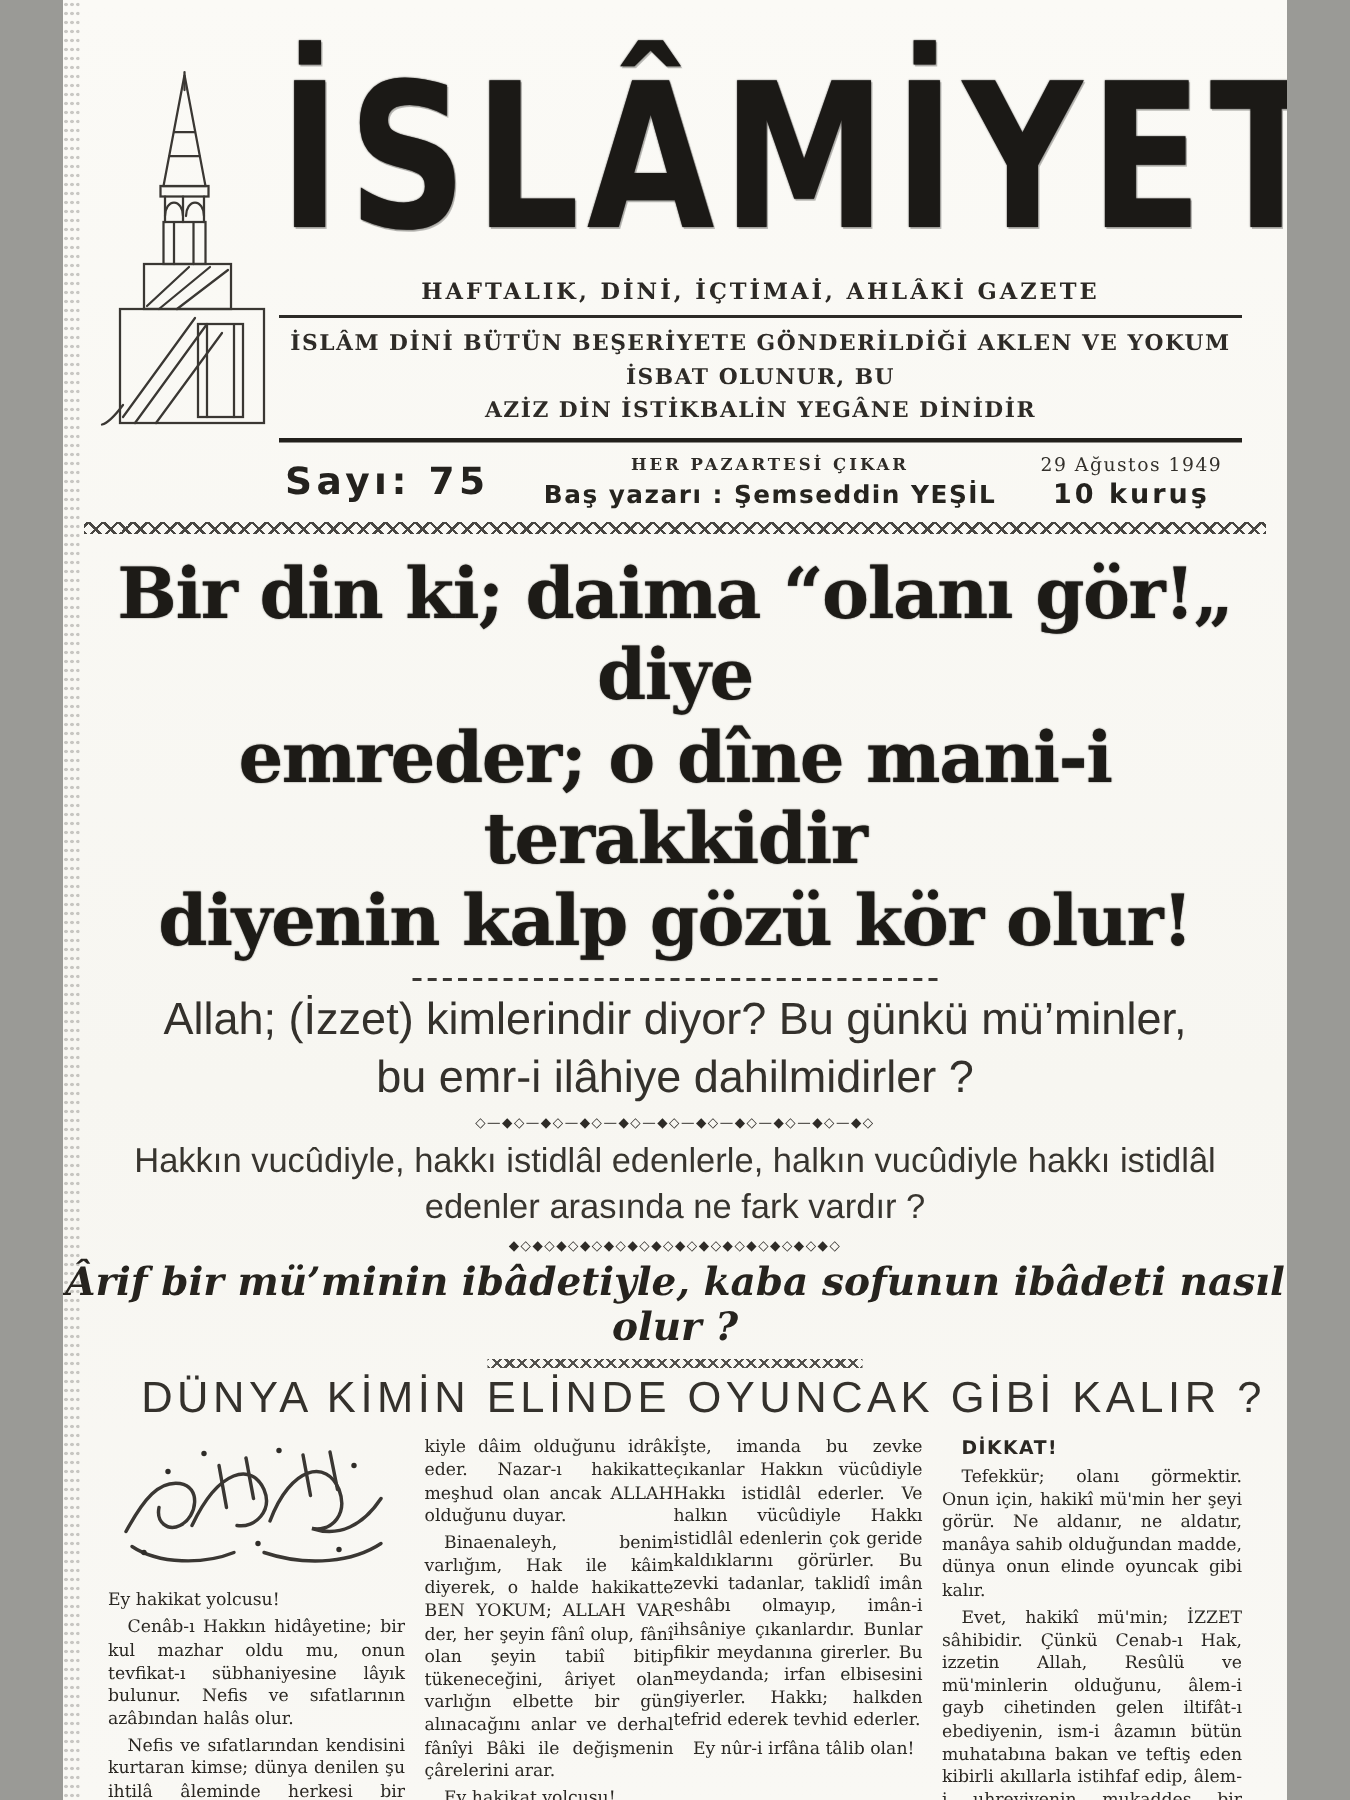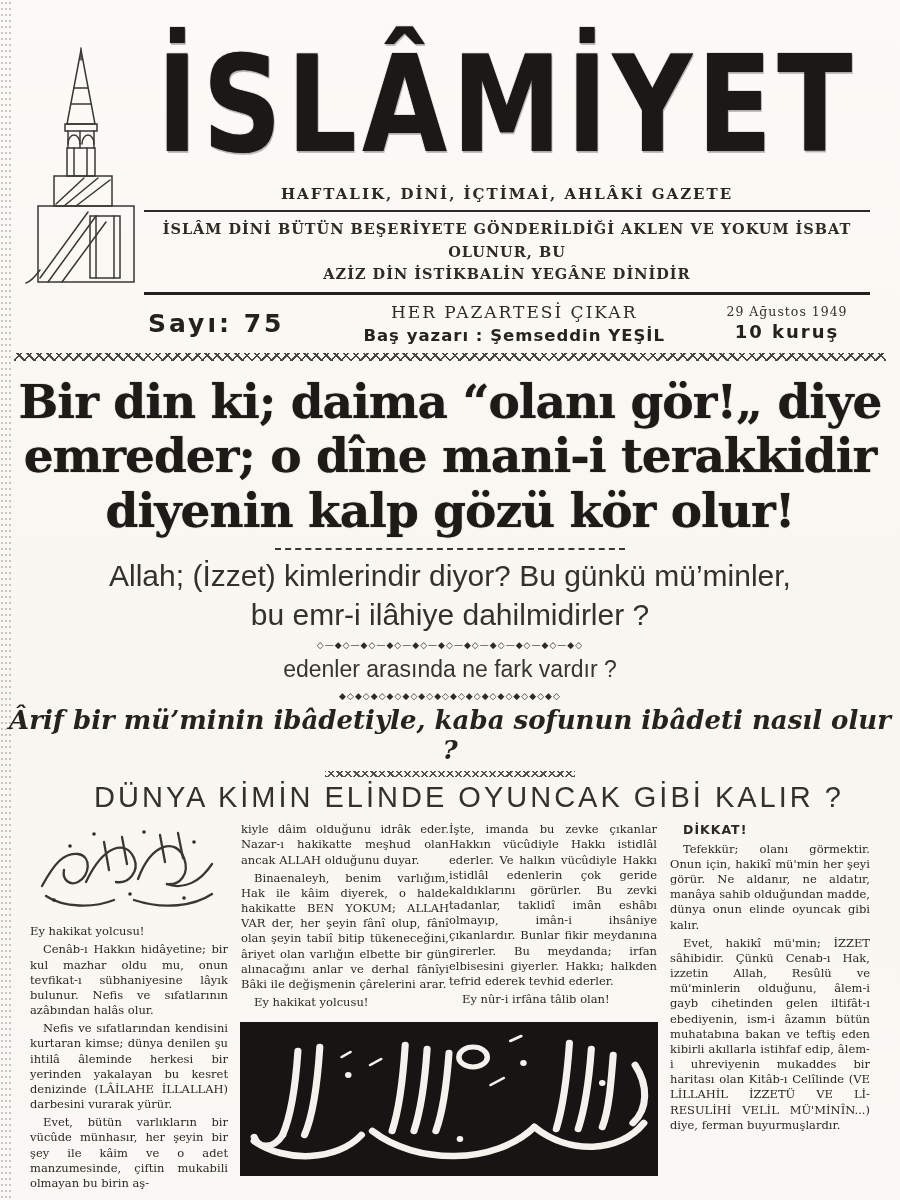--- a/index.html
+++ b/index.html
@@ -1,18 +1,18 @@
 <!DOCTYPE html>
 <html><head>
 <meta charset="utf-8">
 <style>
   html,body{margin:0;padding:0;background:#9a9a96;}
   .page{
     position:relative;
-    width:900px;height:1200px;
+    width:816px;height:1200px;
     margin:0 auto;
     background:linear-gradient(180deg,#fbfaf6 0%,#f7f6f1 60%,#f9f8f4 100%);
     overflow:hidden;
     color:#26231f;
     font-family:"DejaVu Serif",serif;
   }
   .scan-edge{
     position:absolute;left:0;top:0;width:11px;height:100%;
     background-image:radial-gradient(circle,rgba(50,48,44,.55) 1px,transparent 1.4px);
     background-size:4px 6px;opacity:.45;pointer-events:none;
@@ -41,21 +41,21 @@
   }
   .rule-thin{border:0;border-top:2px solid #2c2a26;margin:7px 0 6px;}
   .rule-heavy{border:0;border-top:3px solid #22201c;margin:6px 0 5px;}
   .slogan{
     text-align:center;font-weight:bold;font-size:14.5px;
     letter-spacing:1px;line-height:1.55;color:#2e2b27;
   }
   .inforow{display:flex;align-items:center;padding:2px 4px 4px;}
   .info-left{flex:0 0 24%;font-family:"DejaVu Sans",sans-serif;font-weight:bold;font-size:25px;letter-spacing:3px;color:#24221e;}
   .info-center{flex:1;text-align:center;}
-  .info-schedule{font-weight:normal;font-size:17px;letter-spacing:2px;color:#2e2b27;}
+  .info-schedule{font-weight:bold;font-size:11px;letter-spacing:2px;color:#2e2b27;}
   .info-editor{font-family:"DejaVu Sans",sans-serif;font-weight:bold;font-size:16.5px;letter-spacing:1px;margin-top:4px;color:#26241f;}
   .info-right{flex:0 0 22%;text-align:center;}
   .info-date{font-size:12.5px;letter-spacing:1px;color:#33302b;}
   .info-price{font-family:"DejaVu Sans",sans-serif;font-weight:bold;font-size:18px;letter-spacing:2px;margin-top:2px;color:#24221e;}
   .zigzag{
     height:8px;margin:4px 14px 0;
     background-image:
       repeating-linear-gradient(45deg,#2a2824 0 1.7px,transparent 1.7px 7px),
       repeating-linear-gradient(-45deg,#2a2824 0 1.7px,transparent 1.7px 7px);
     opacity:.85;
@@ -169,20 +169,21 @@
   <hr class="dash-rule">
 
   <div class="subhead1">
     <div>Allah; (İzzet) kimlerindir diyor? Bu günkü mü’minler,</div>
     <div>bu emr-i ilâhiye dahilmidirler ?</div>
   </div>
 
   <div class="ornament">◇—◆◇—◆◇—◆◇—◆◇—◆◇—◆◇—◆◇—◆◇—◆◇—◆◇</div>
 
   <div class="subhead2">
+    <div>Hakkın vucûdiyle, hakkı istidlâl edenlerle, halkın vucûdiyle hakkı istidlâl</div>
     <div>edenler arasında ne fark vardır ?</div>
   </div>
 
   <div class="ornament">◆◇◆◇◆◇◆◇◆◇◆◇◆◇◆◇◆◇◆◇◆◇◆◇◆◇◆◇</div>
 
   <div class="qline">Ârif bir mü’minin ibâdetiyle, kaba sofunun ibâdeti nasıl olur ?</div>
 
   <div class="zigzag-small"></div>
 
   <div class="section-title">DÜNYA  KİMİN  ELİNDE  OYUNCAK  GİBİ  KALIR ?</div>

